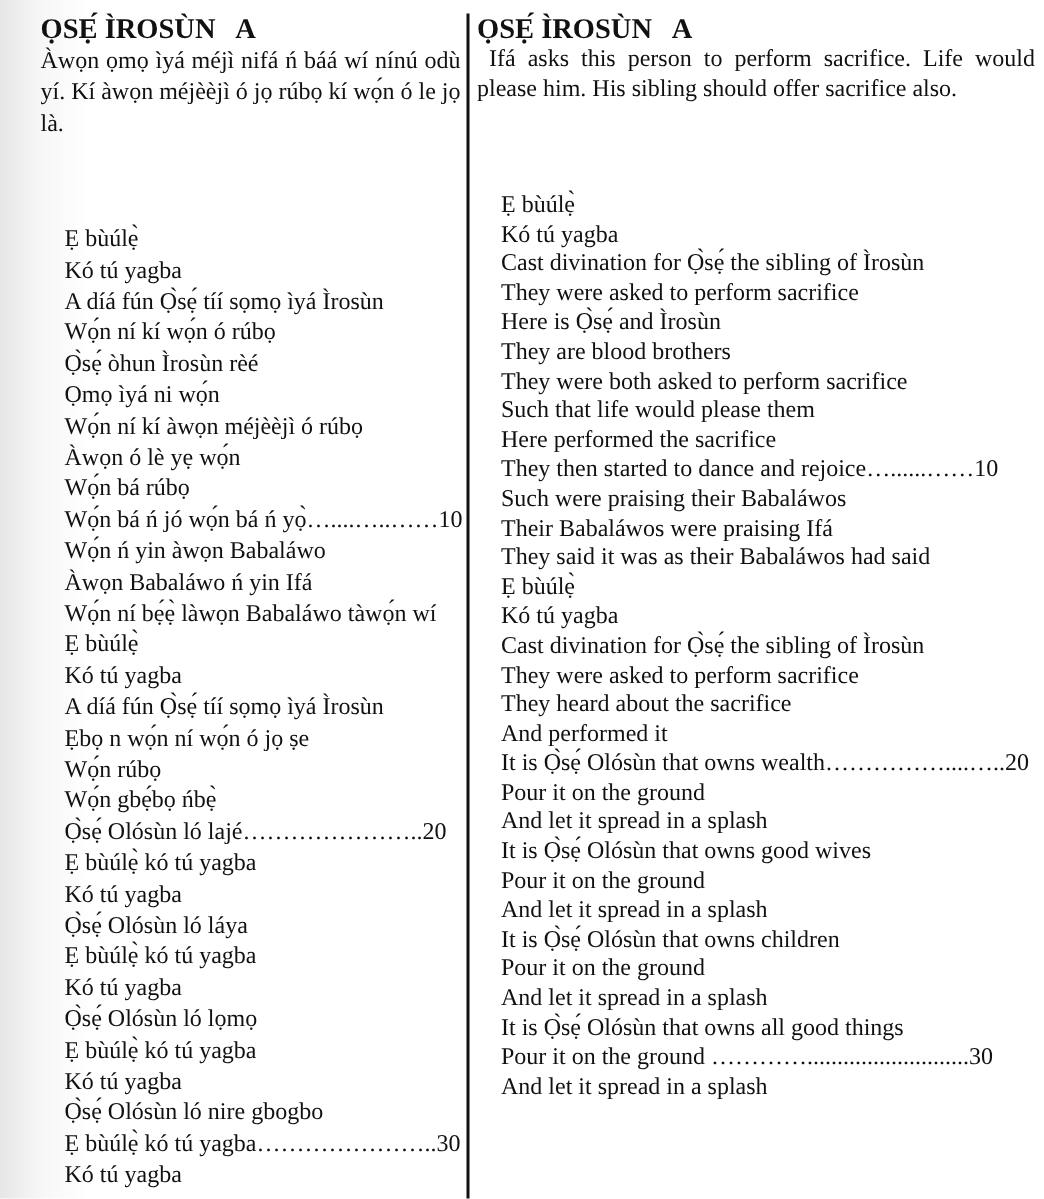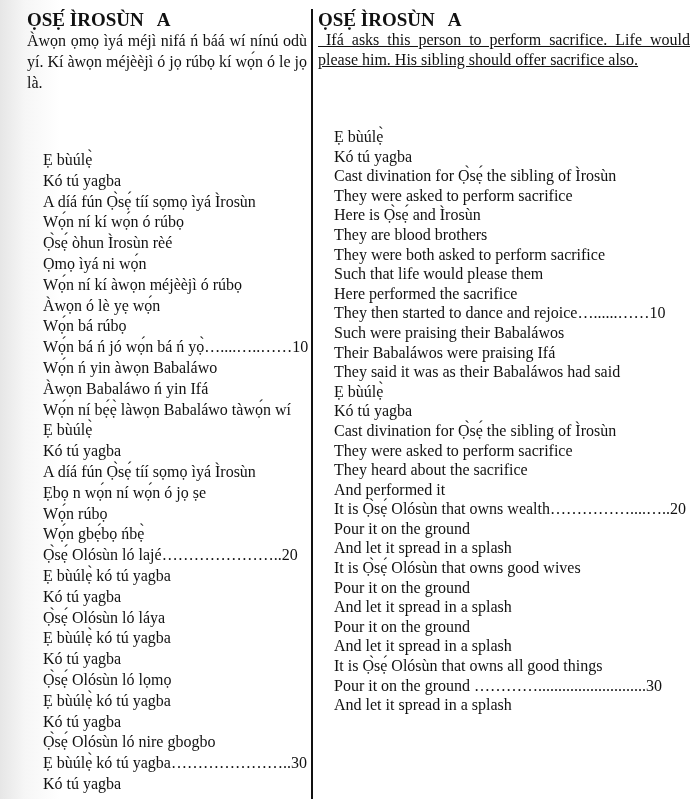--- a/index.html
+++ b/index.html
@@ -14,21 +14,21 @@
   }
   .col { position:absolute; top:10px; }
   .col-left { left:27px; width:280px; }
   .col-right { left:318px; width:372px; }
   .heading {
     font-weight:bold; font-size:19px; line-height:20px; white-space:pre;
   }
   .intro {
     font-size:16px; line-height:21px; text-align:justify;
   }
-  .col-right .intro { line-height:20px;text-decoration:underline; }
+  .col-right .intro { line-height:20px; }
   .verses { list-style:none; margin:16px; padding:0; }
   .verses li { font-size:16px; white-space:nowrap; }
   .col-left .verses { position:absolute; top:124px; left:0; }
   .col-left .verses li { line-height:20.8px; height:20.8px; }
   .col-right .verses { position:absolute; top:101px; left:0; }
   .col-right .verses li { line-height:19.6px; height:19.6px; }
 </style>
 </head>
 <body>
 
@@ -94,19 +94,20 @@
     <li>Cast divination for Ọ̀sẹ́ the sibling of Ìrosùn</li>
     <li>They were asked to perform sacrifice</li>
     <li>They heard about the sacrifice</li>
     <li>And performed it</li>
     <li>It is Ọ̀sẹ́ Olósùn that owns wealth……………....…..20</li>
     <li>Pour it on the ground</li>
     <li>And let it spread in a splash</li>
     <li>It is Ọ̀sẹ́ Olósùn that owns good wives</li>
     <li>Pour it on the ground</li>
     <li>And let it spread in a splash</li>
+    <li>It is Ọ̀sẹ́ Olósùn that owns children</li>
     <li>Pour it on the ground</li>
     <li>And let it spread in a splash</li>
     <li>It is Ọ̀sẹ́ Olósùn that owns all good things</li>
     <li>Pour it on the ground …………...........................30</li>
     <li>And let it spread in a splash</li>
   </ul>
 </div>
 
 </body></html>

